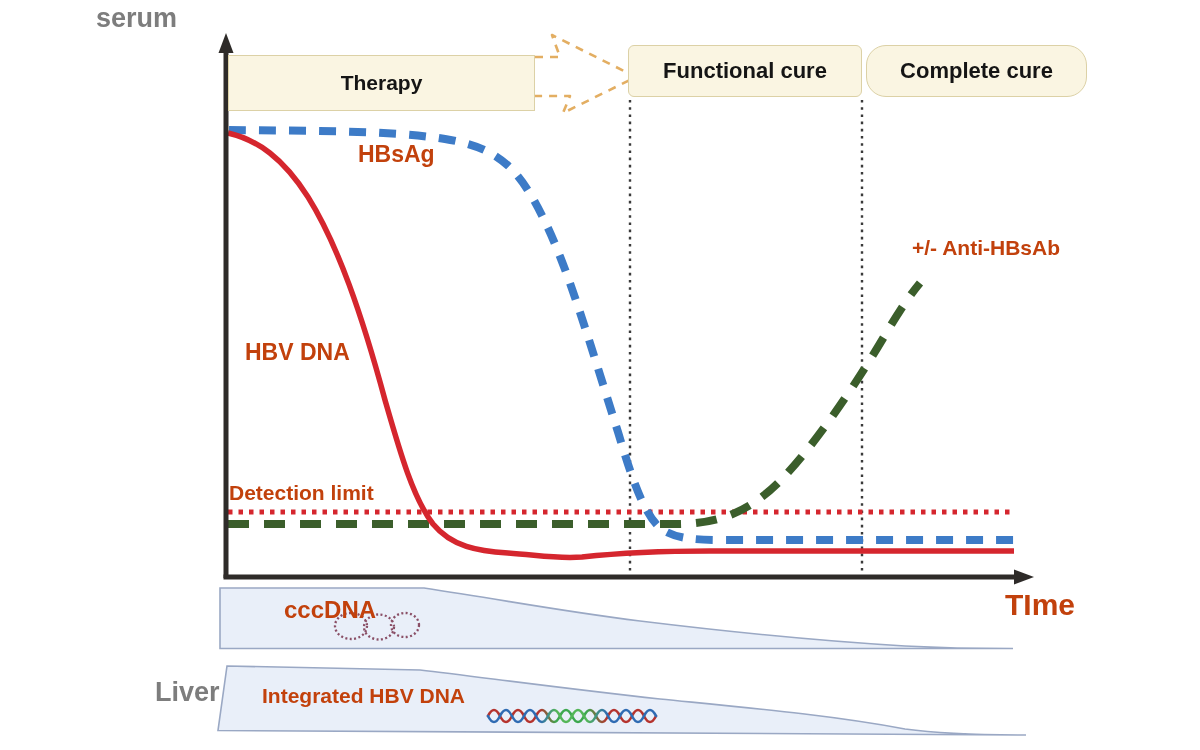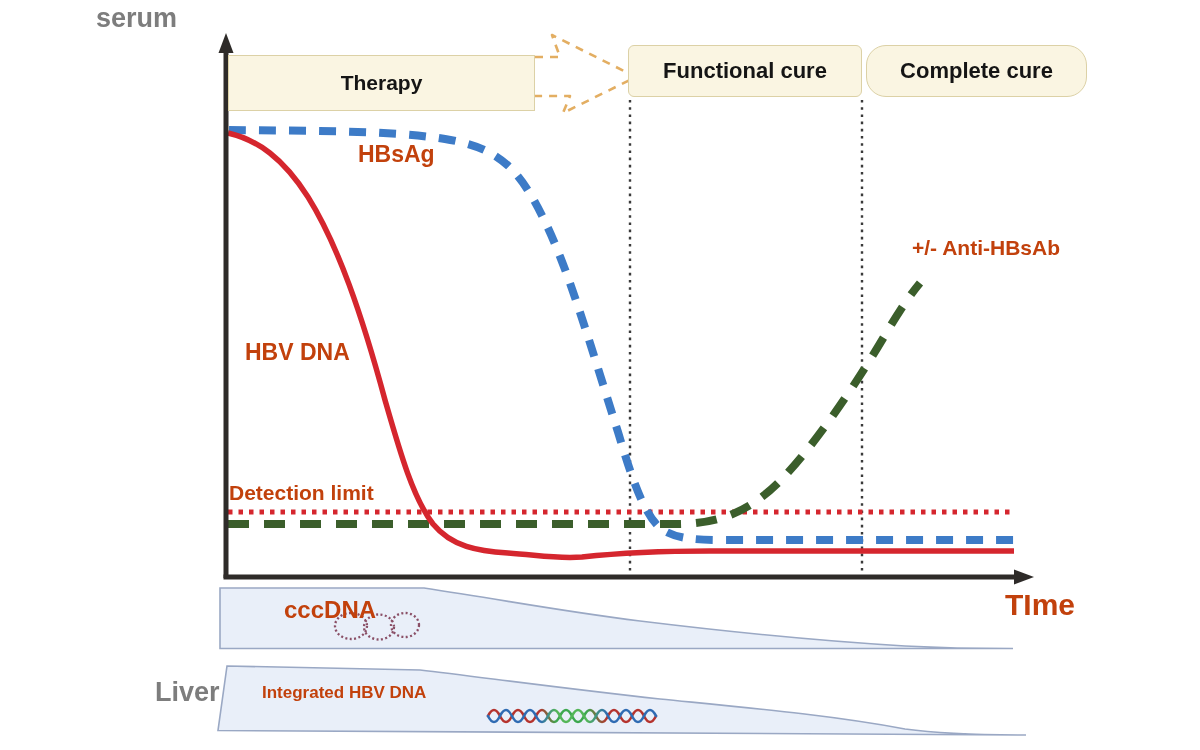--- a/index.html
+++ b/index.html
@@ -14,21 +14,21 @@
   .lbl{position:absolute;font-weight:bold;color:#c2410c;white-space:nowrap;line-height:1.1;}
   .lbl.gray{color:#7d7d7d;font-size:27px;}
   .serum{left:96px;top:4px;}
   .liver{left:125px;top:678px;margin-left:30px;}
   .hbsag{left:358px;top:142px;font-size:23px;}
   .hbvdna{left:245px;top:340px;font-size:23px;}
   .detlimit{left:229px;top:481px;font-size:21px;}
   .antihbs{left:912px;top:236px;font-size:21px;}
   .timelbl{left:1005px;top:588px;font-size:30px;}
   .cccdna{left:238px;top:597px;font-size:24px;margin-left:46px;}
-  .integrated{left:262px;top:684px;font-size:17px;}
+  .integrated{left:262px;top:684px;font-size:21px;}
   .phase{
     position:absolute;
     background:#faf5e2;
     border:1.5px solid #dcd1a6;
     display:flex;align-items:center;justify-content:center;
     font-weight:bold;color:#151515;
     box-sizing:border-box;
   }
   .phase-therapy{left:228px;top:55px;width:307px;height:56px;font-size:21px;}
   .phase-functional{left:628px;top:45px;width:234px;height:52px;font-size:22px;border-radius:6px;}

